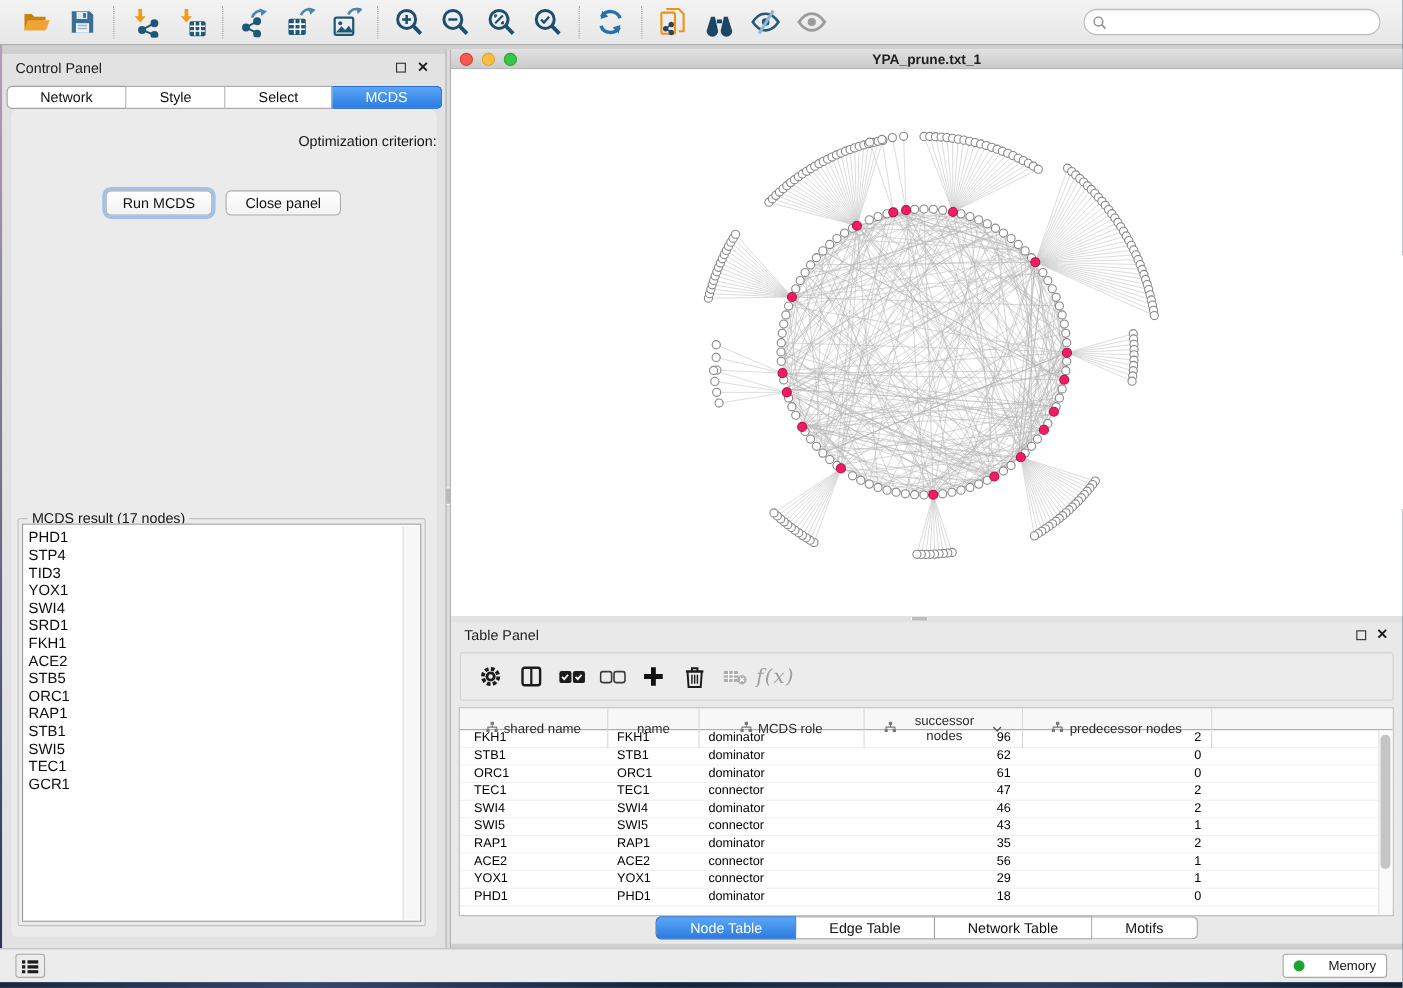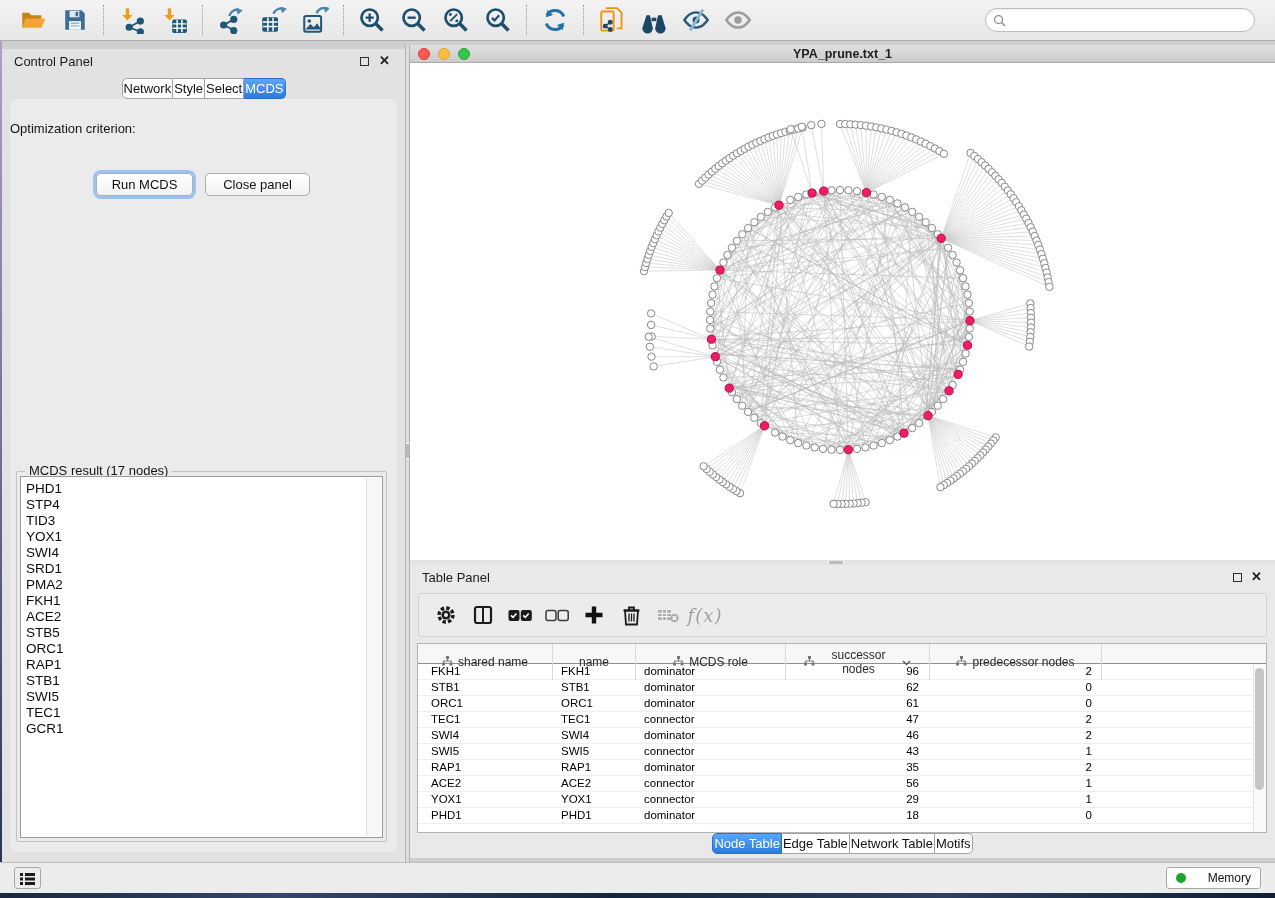--- a/index.html
+++ b/index.html
@@ -19,27 +19,27 @@
   .left-strip{position:absolute;left:0;top:41px;width:2px;height:852px;background:linear-gradient(#b29ec0,#7e7898 40%,#223055)}
 
   
   .control-panel{position:absolute;left:2px;top:49px;width:403px;height:817px;background:#e2e2e2}
   .panel-head{height:24px;position:relative}
   .panel-title{position:absolute;left:12px;top:5px;font-size:13px;color:#1b1b1b}
   .float-ic{position:absolute;width:9px;height:9px;border:1.6px solid #2e2e2e;top:8px}
   .close-ic{position:absolute;top:4px;font-size:13px;font-weight:bold;color:#1c1c1c}
   .cp-float{right:36px}.cp-close{right:15px}
   .seg{display:flex}
-  .seg .tab{background:#fff;border:1px solid #a2a2a2;border-left:none;padding:2px 1px;font-size:13px;color:#111;height:21px;line-height:15px;cursor:default;white-space:nowrap}
+  .seg .tab{background:#fff;border:1px solid #a2a2a2;border-left:none;padding:2px 30px;font-size:13px;color:#111;height:21px;line-height:15px;cursor:default;white-space:nowrap}
   .seg .tab:first-child{border-left:1px solid #a2a2a2;border-radius:5px 0 0 5px}
   .seg .tab:last-child{border-radius:0 5px 5px 0}
   .seg .tab.selected{background:linear-gradient(#5aa7f7,#2b7be2);color:#fff;border-color:#2b6fcd}
   .cp-tabs{position:absolute;top:29px;left:50%;transform:translateX(-50%)}
   .cp-pane{position:absolute;left:8px;top:50px;width:387px;height:753px;background:#ebebeb;border-radius:7px}
-  .opt-label{position:absolute;top:22px;width:100%;text-align:left;font-size:13px;color:#141414}
+  .opt-label{position:absolute;top:22px;width:100%;text-align:right;font-size:13px;color:#141414}
   .cp-select{position:absolute;left:37px;top:40px;width:314px;height:23px;background:#fff;border:1px solid #ababab;border-radius:4px;font-size:13px;color:#111;line-height:21px;padding-left:9px}
   .cp-select .stepper{position:absolute;right:1px;top:1px;width:19px;height:19px;border-radius:3px;background:linear-gradient(#5fa9f8,#1f6fe0);display:flex;flex-direction:column;align-items:center;justify-content:center;gap:1px}
   .btn{background:linear-gradient(#ffffff,#f2f2f2);border:1px solid #adadad;border-radius:5px;height:23px;font-size:13px;color:#111;display:inline-flex;align-items:center;justify-content:center;padding:0 14px}
   .run-btn{position:absolute;left:86px;top:74px;width:97px;box-shadow:0 0 0 3px rgba(96,160,239,.55)}
   .closep-btn{position:absolute;left:195px;top:74px;width:105px}
   .result-group{position:absolute;left:6px;top:372px;width:371px;height:371px;border:1px solid #c2c2c2;border-radius:2px;background:#ebebeb;padding:4px 3px 3px 3px}
   .result-legend{position:absolute;top:-9px;left:8px;background:#ebebeb;padding:0 4px;font-size:13px;color:#141414}
   .result-list{position:relative;width:100%;height:100%;background:#fff;border:1px solid #9b9b9b;overflow:hidden;padding:4px 0 0 5px}
   .result-list .li{font-size:13.5px;line-height:16px;color:#0c0c0c}
   .list-scroll{position:absolute;right:1px;top:1px;bottom:1px;width:15px;background:#f7f7f7;border-left:1px solid #ddd}
@@ -259,21 +259,20 @@
         <div class="result-group">
           <span class="result-legend">MCDS result (17 nodes)</span>
           <div class="result-list">
             <div class="list-scroll"></div>
           <div class="li">PHD1</div>
               <div class="li">STP4</div>
               <div class="li">TID3</div>
               <div class="li">YOX1</div>
               <div class="li">SWI4</div>
               <div class="li">SRD1</div>
-              <div class="li">PMA2</div>
               <div class="li">FKH1</div>
               <div class="li">ACE2</div>
               <div class="li">STB5</div>
               <div class="li">ORC1</div>
               <div class="li">RAP1</div>
               <div class="li">STB1</div>
               <div class="li">SWI5</div>
               <div class="li">TEC1</div>
               <div class="li">GCR1</div>
             </div>

